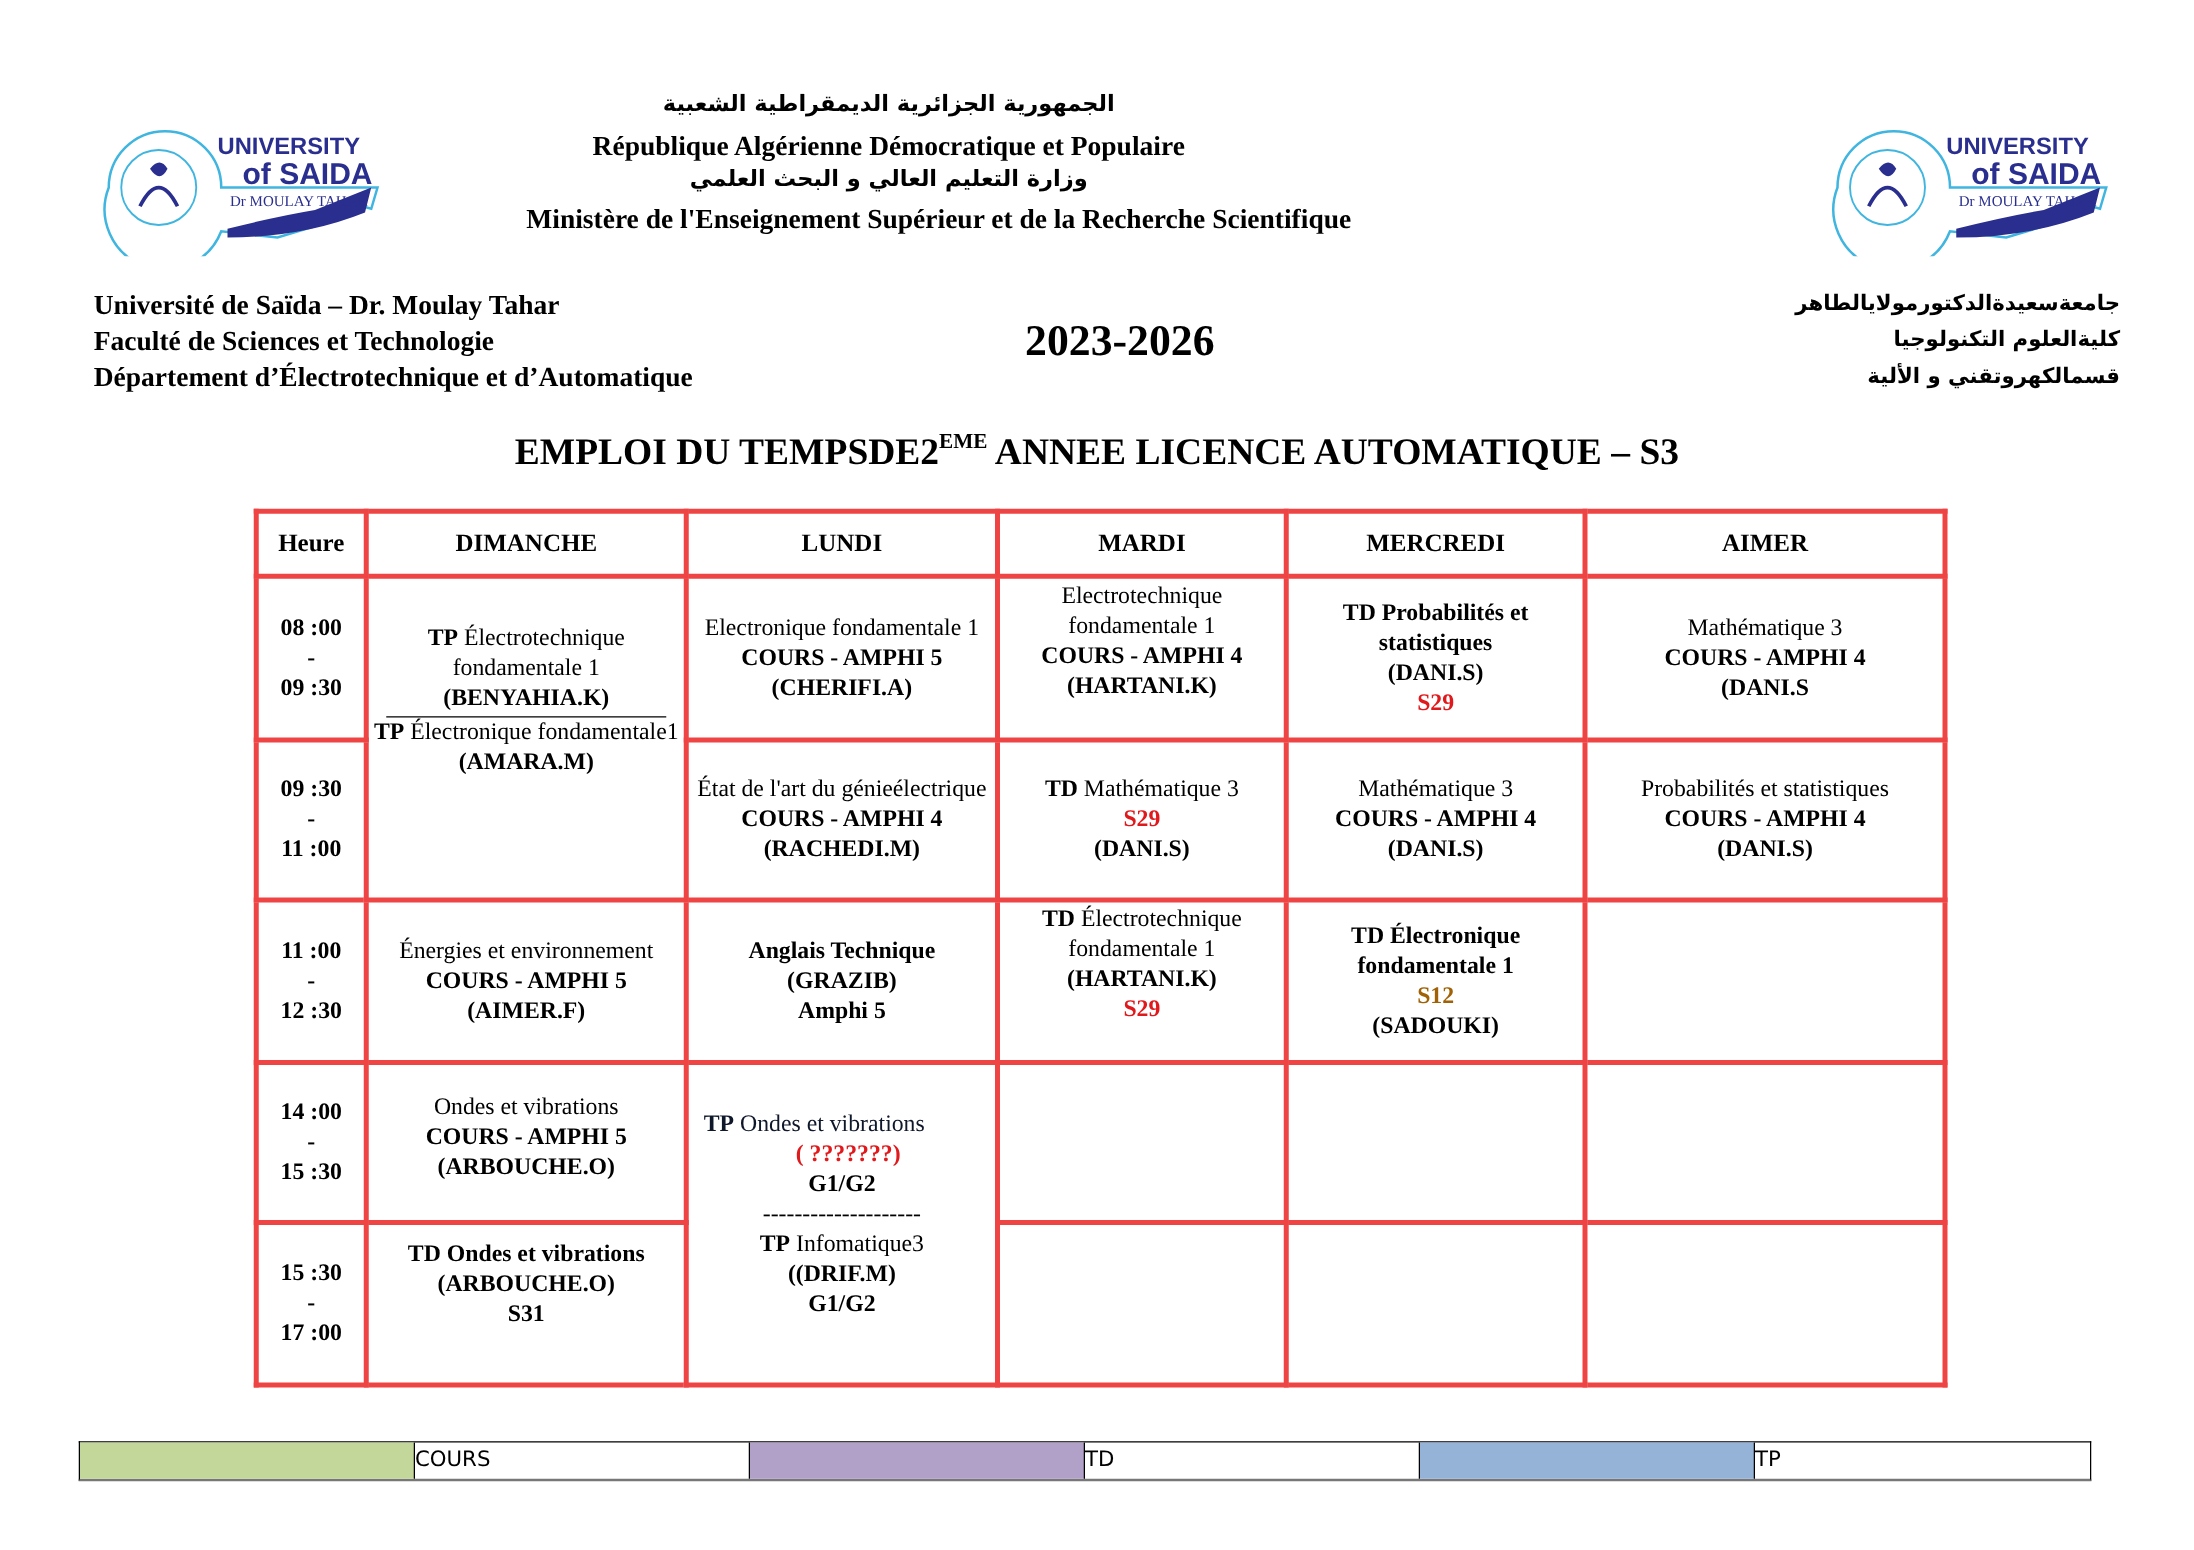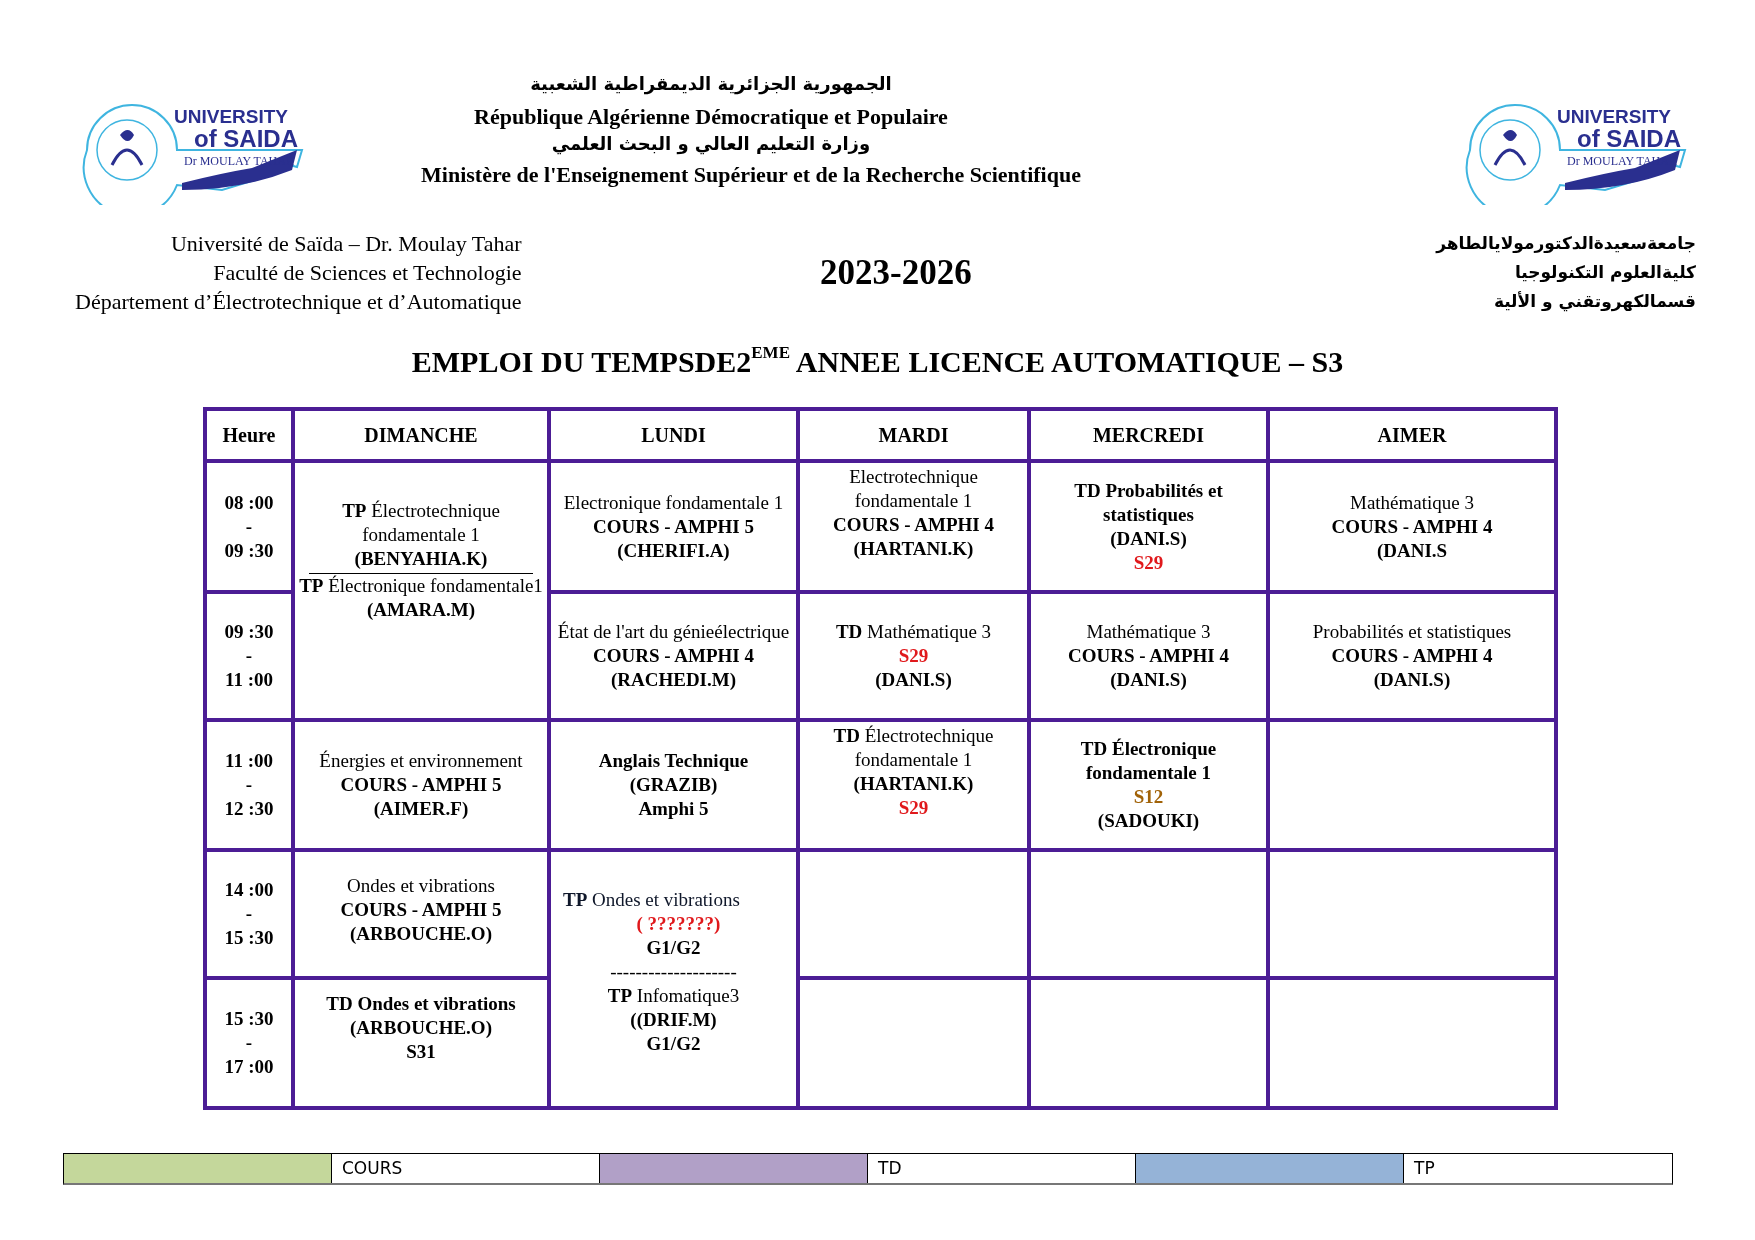--- a/index.html
+++ b/index.html
@@ -8,39 +8,39 @@
   
   .logo { position:absolute; width:240px; height:110px; }
   .logo svg { width:100%; height:100%; }
   
   .center-head { position:absolute; left:0; width:1422px; text-align:center; font-weight:bold; }
   .ar { font-family:"DejaVu Sans","Liberation Sans",sans-serif; direction:rtl; }
   .h-ar1 { top:73px; font-size:18px; }
   .h-fr1 { top:104px; font-size:22px; }
   .h-ar2 { top:133px; font-size:18px; }
   .h-fr2 { top:162px; font-size:22px;margin-left:40px; }
-  .left-block { position:absolute; left:75px; top:229px; font-weight:normal; font-size:22px; line-height:29px;text-align:right; }
+  .left-block { position:absolute; left:75px; top:229px; font-weight:bold; font-size:22px; line-height:29px; }
   .right-block { position:absolute; right:59px; top:229px; font-weight:bold; font-size:17px; line-height:29px; text-align:right; direction:rtl;
                  font-family:"DejaVu Sans","Liberation Sans",sans-serif; }
   .year { position:absolute; left:820px; top:253px; font-size:35px; font-weight:bold; }
   .title { position:absolute; left:0; width:1755px; top:345px; text-align:center; font-size:30px; font-weight:bold; letter-spacing:0px; }
   .title sup { font-size:17px; vertical-align:top; position:relative; top:-2px; }
   
   table.tt { position:absolute; left:203px; top:407px; border-collapse:collapse; table-layout:fixed; }
-  table.tt td, table.tt th { border:4px solid #4c1d95; text-align:center; vertical-align:middle; padding:2px 4px; font-size:19px; line-height:24px; }
+  table.tt td, table.tt th { border:4px solid #ef4444; text-align:center; vertical-align:middle; padding:2px 4px; font-size:19px; line-height:24px; }
   table.tt th { height:44px; font-size:20px; font-weight:bold; }
   .hour { font-weight:bold; font-size:22px; line-height:29px; }
   .b { font-weight:bold; }
   .red { color:#e0191c; }
   .sep-line { width:92%; margin:2px auto 0 auto; border-top:1.5px solid #000; }
   .dash-line { letter-spacing:0; }
   
   .legend { position:absolute; left:63px; top:1153px; display:flex; border:1px solid #000; border-bottom:2px solid #777; height:29px; }
   .legend div { width:268px; border-right:1px solid #000; box-sizing:border-box;
-                font-family:"DejaVu Sans","Liberation Sans",sans-serif; font-size:17px; line-height:29px; padding-left:10px; }
+                font-family:"DejaVu Sans","Liberation Sans",sans-serif; font-size:17px; line-height:29px; }
   .legend div:last-child { border-right:none; }
 </style>
 </head>
 <body>
 
 <div class="logo" style="left:72px;top:95px;">
   <svg viewBox="0 0 240 110">
     <path d="M15,55 a45,45 0 1,1 90,0 L230,55 L225,72 L210,68 L200,80 L150,95 L105,90 a45,45 0 0,1 -90,-35 z" fill="none" stroke="#3fb5e0" stroke-width="2"></path>
     <circle cx="55" cy="55" r="30" fill="none" stroke="#3fb5e0" stroke-width="1.5"></circle>
     <path d="M40,70 q15,-30 30,0" fill="none" stroke="#2a2f8f" stroke-width="3"></path>

